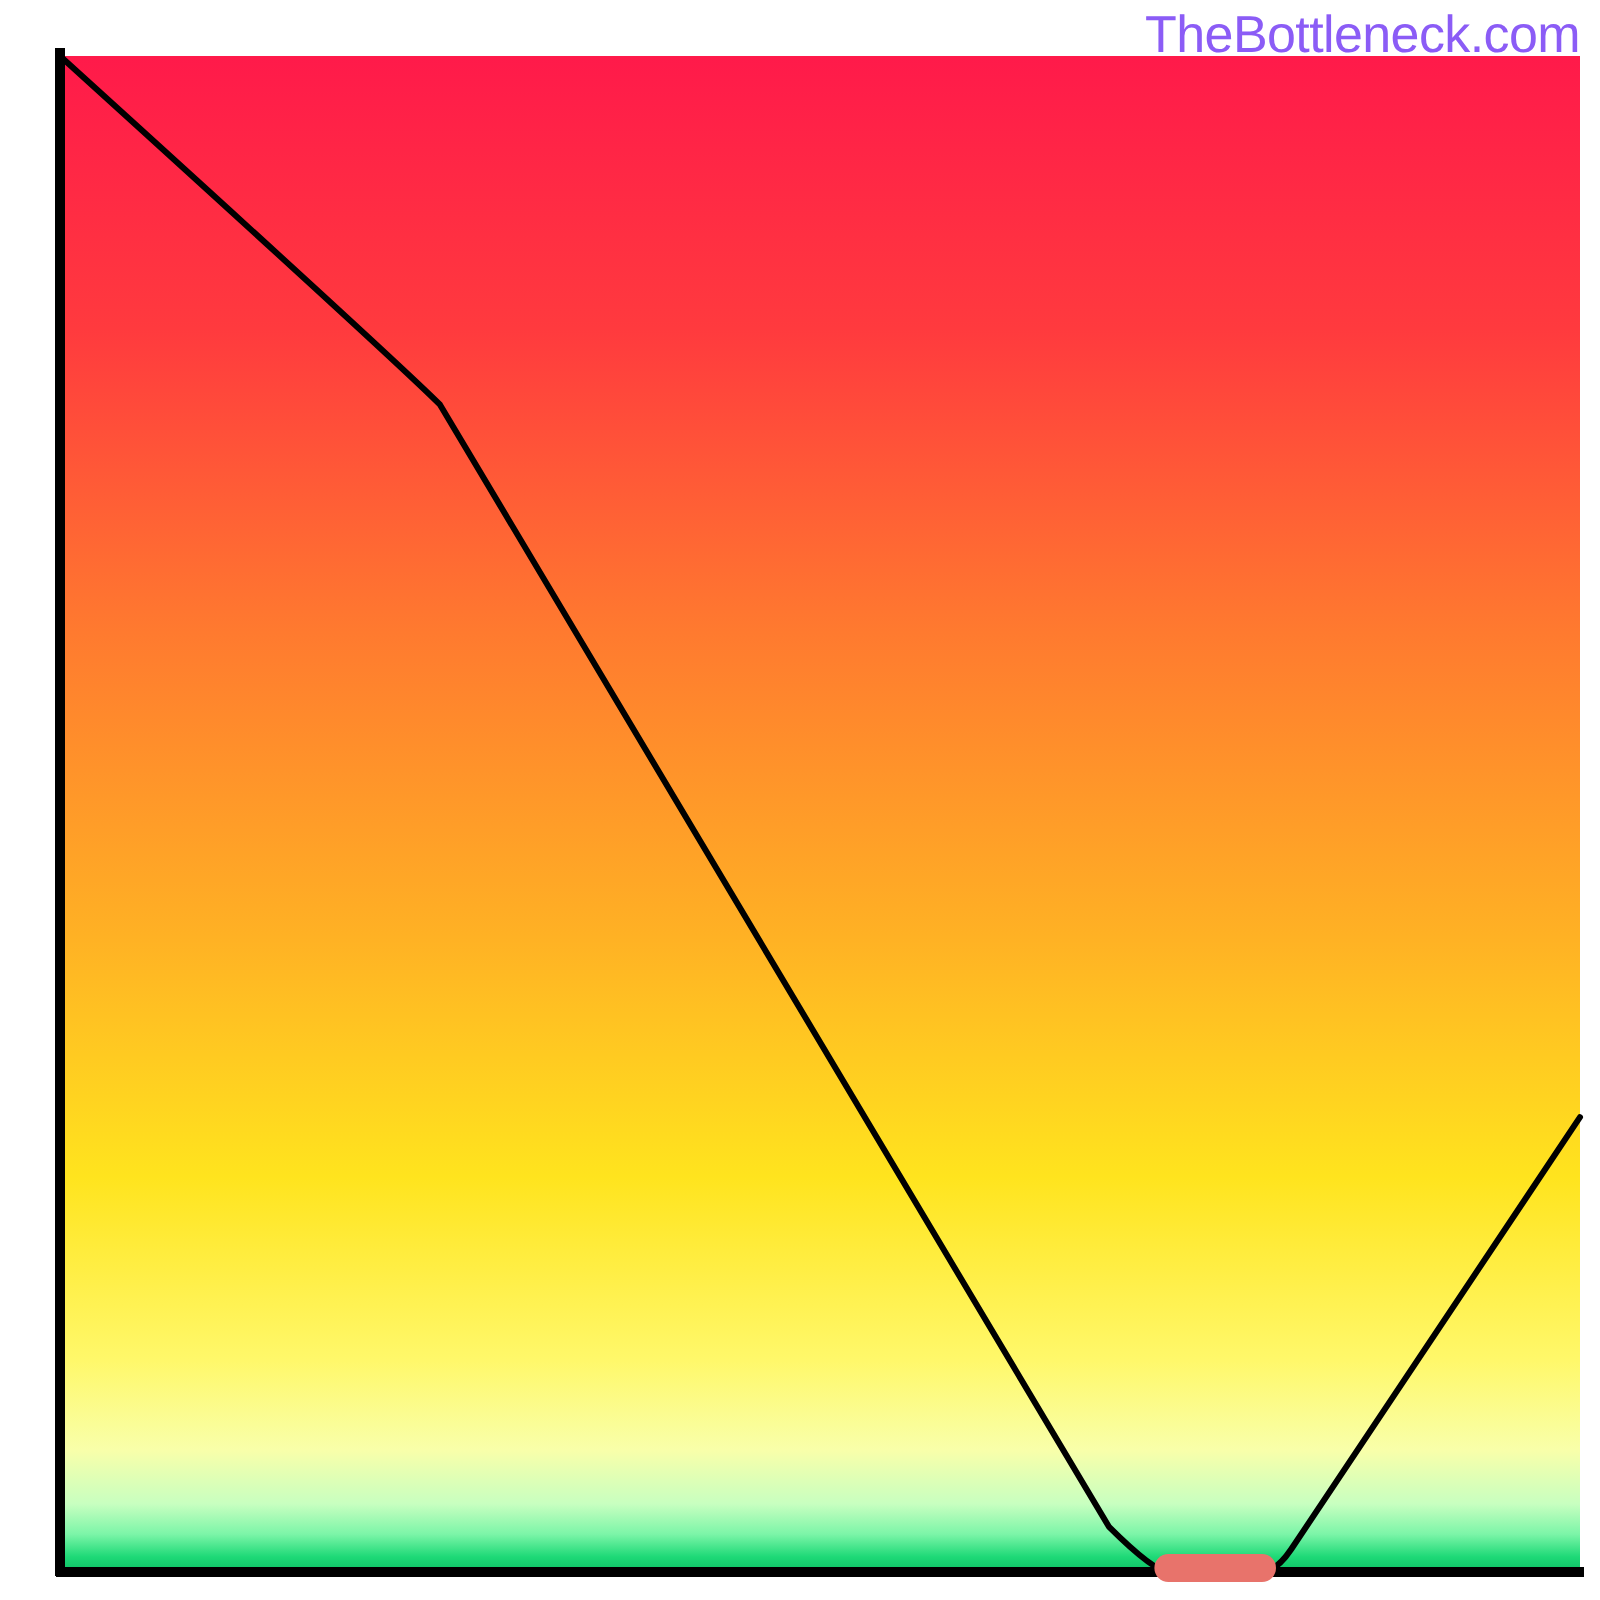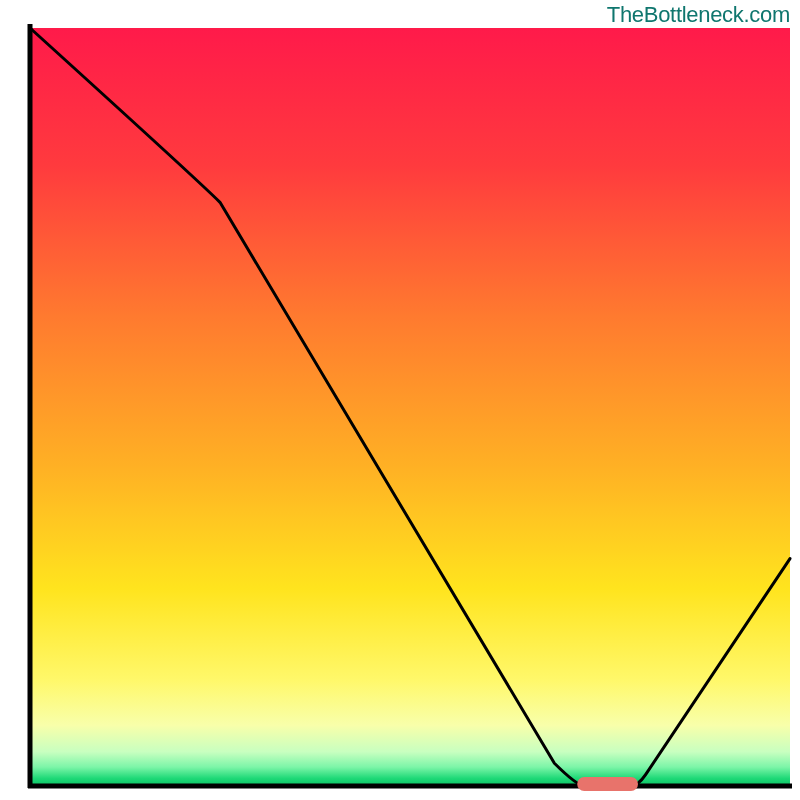--- a/index.html
+++ b/index.html
@@ -12,23 +12,23 @@
   }
   .container {
     position: relative;
     width: 800px;
     height: 800px;
   }
   .watermark {
     position: absolute;
     top: 2px;
     right: 10px;
-    font-size: 22px;
+    font-size: 26px;
     font-weight: 500;
-    color: #0f766e;
+    color: #8b5cf6;
     z-index: 10;
     letter-spacing: -0.3px;
   }
   svg {
     display: block;
   }
 </style>
 </head>
 <body>
 

